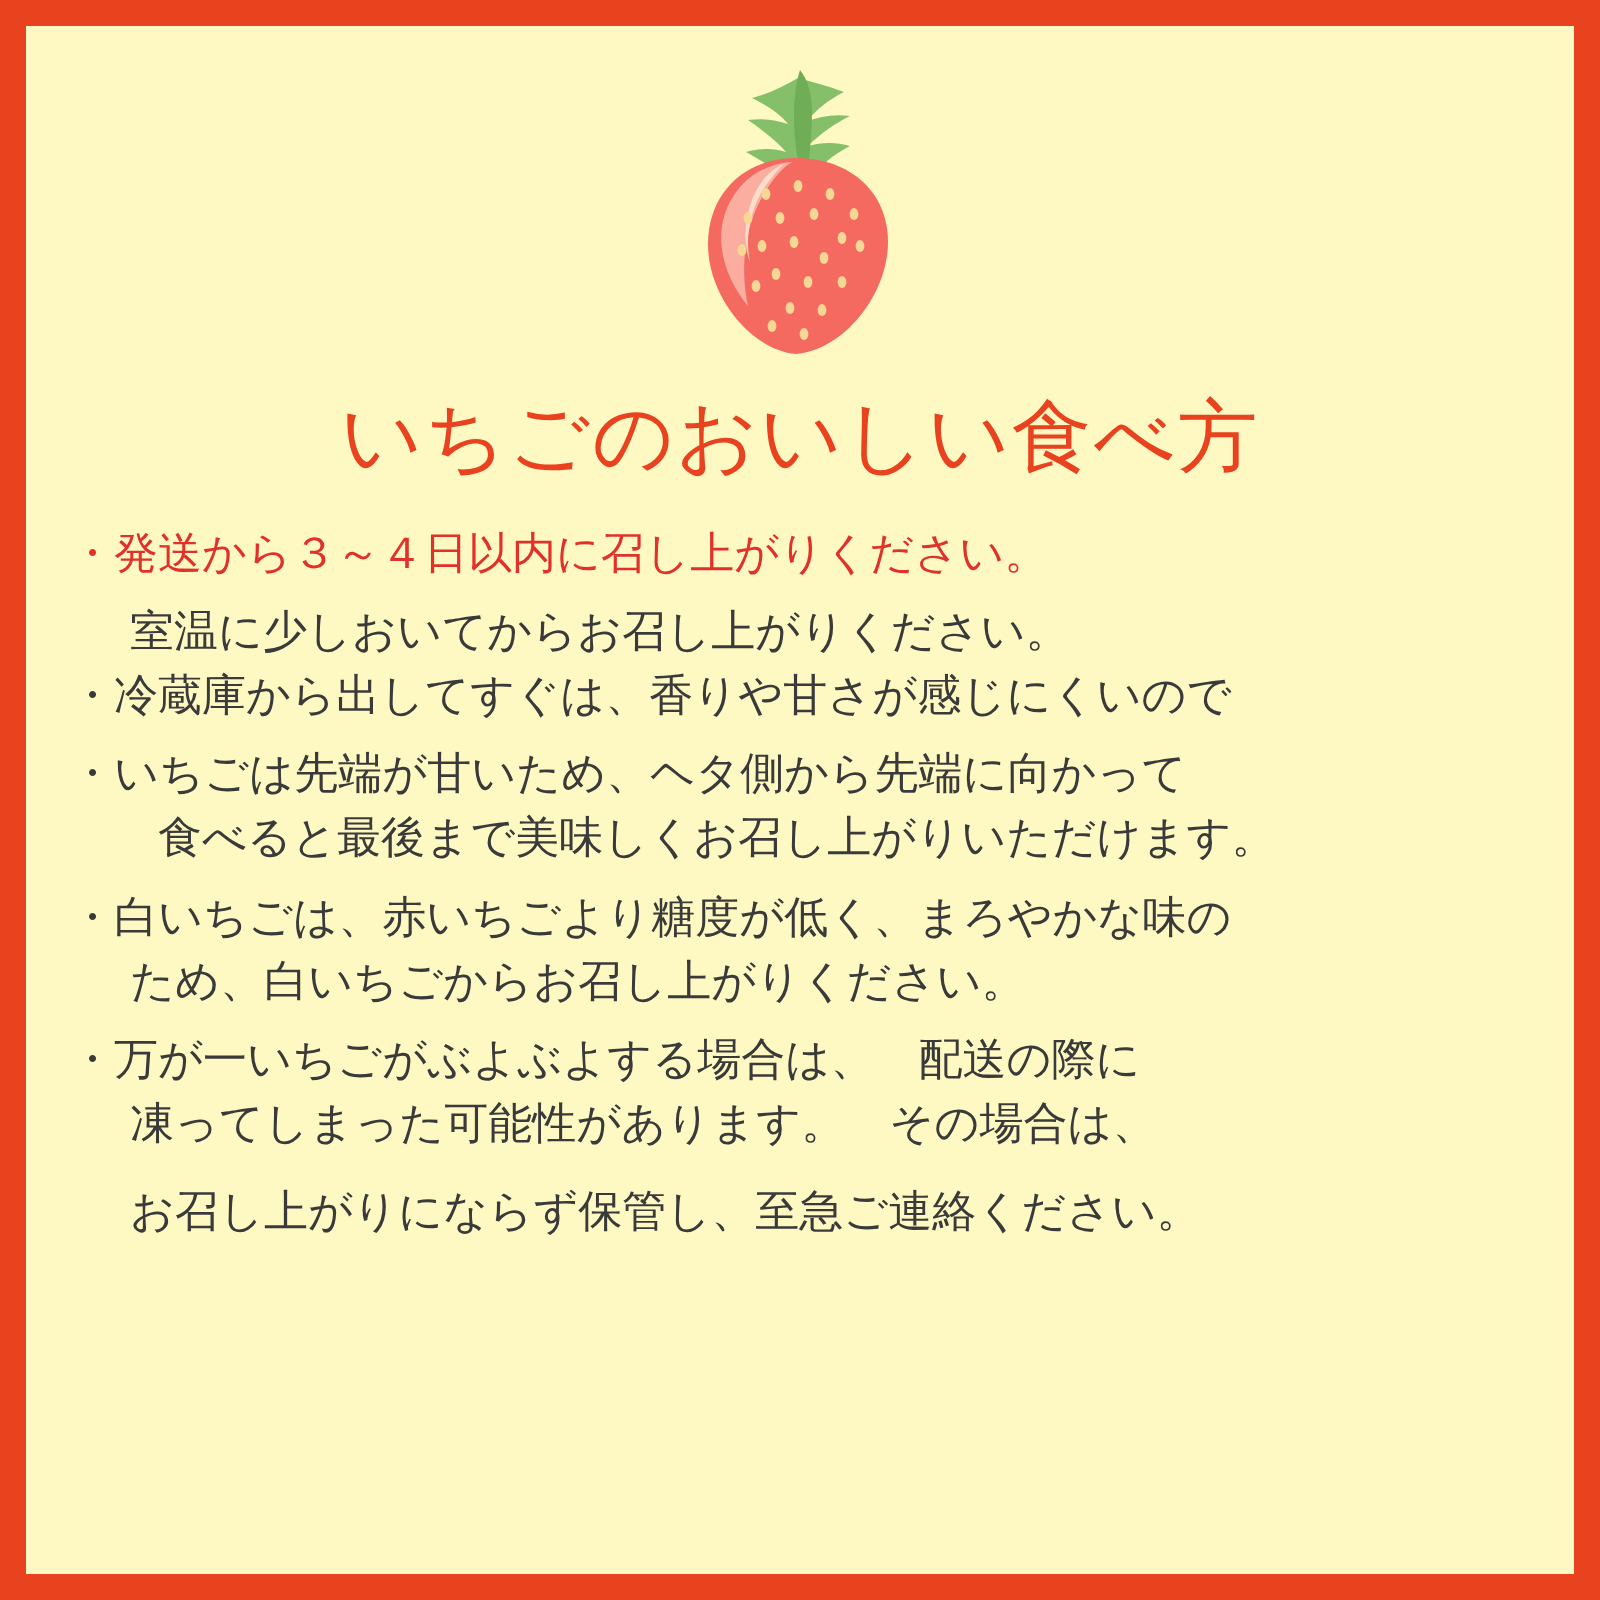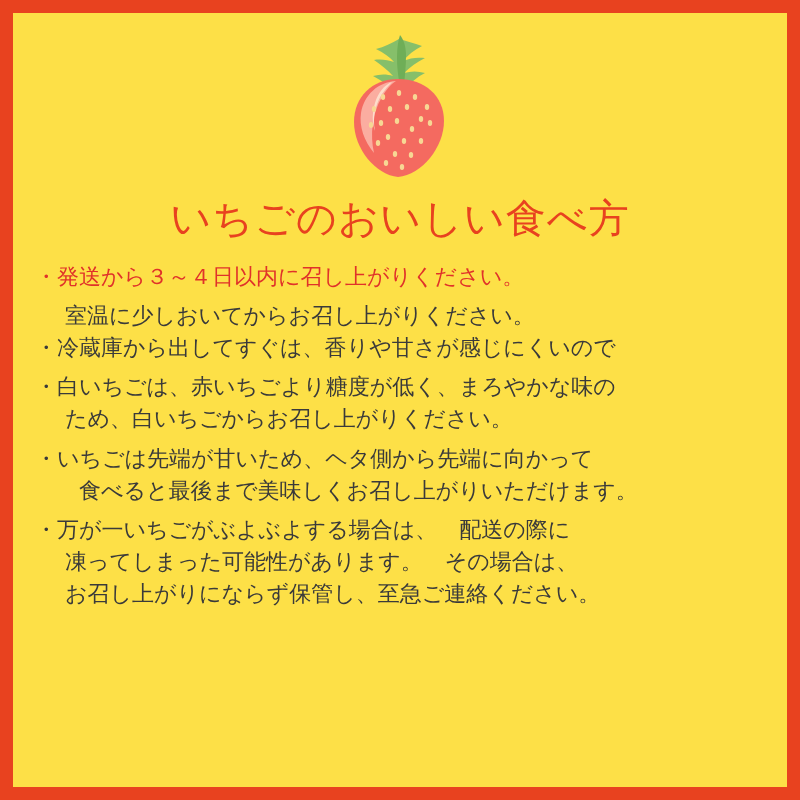--- a/index.html
+++ b/index.html
@@ -18,21 +18,21 @@
     width: 800px;
     height: 800px;
     box-sizing: border-box;
     background: #ffffff;
     border: 13px solid #e8421f;
   }
   .inner {
     position: relative;
     width: 100%;
     height: 100%;
-    background: #fde047;
+    background: #fef9c3;
     box-sizing: border-box;
   }
 
   
   .berry-wrap {
     position: absolute;
     top: 14px;
     left: 0;
     right: 0;
     height: 160px;
@@ -132,28 +132,28 @@
 
     <div class="list">
         <div class="item accent">
           <span class="line bullet" style="color: rgb(224, 50, 42);">発送から３～４日以内に召し上がりください。</span>
         </div>
         <div class="item">
           <span class="line indent1" style="color: rgb(58, 58, 58);">室温に少しおいてからお召し上がりください。</span>
           <span class="line bullet" style="color: rgb(58, 58, 58);">冷蔵庫から出してすぐは、香りや甘さが感じにくいので</span>
         </div>
         <div class="item">
+          <span class="line bullet" style="color: rgb(58, 58, 58);">いちごは先端が甘いため、ヘタ側から先端に向かって</span>
+          <span class="line indent2" style="color: rgb(58, 58, 58);">食べると最後まで美味しくお召し上がりいただけます。</span>
+        </div>
+        <div class="item">
           <span class="line bullet" style="color: rgb(58, 58, 58);">白いちごは、赤いちごより糖度が低く、まろやかな味の</span>
           <span class="line indent1" style="color: rgb(58, 58, 58);">ため、白いちごからお召し上がりください。</span>
         </div>
         <div class="item">
-          <span class="line bullet" style="color: rgb(58, 58, 58);">いちごは先端が甘いため、ヘタ側から先端に向かって</span>
-          <span class="line indent2" style="color: rgb(58, 58, 58);">食べると最後まで美味しくお召し上がりいただけます。</span>
-        </div>
-        <div class="item">
           <span class="line bullet" style="color: rgb(58, 58, 58);">万が一いちごがぶよぶよする場合は、　配送の際に</span>
           <span class="line indent1" style="color: rgb(58, 58, 58);">凍ってしまった可能性があります。　その場合は、</span>
-          <span class="line indent1" style="color: rgb(58, 58, 58);">お召し上がりにならず保管し、至急ご連絡ください。</span>
+          <span class="line indent1" style="color: rgb(58, 58, 58); margin-top: 12px;">お召し上がりにならず保管し、至急ご連絡ください。</span>
         </div>
       </div>
 
   </div>
 </div>
 
 </body></html>

